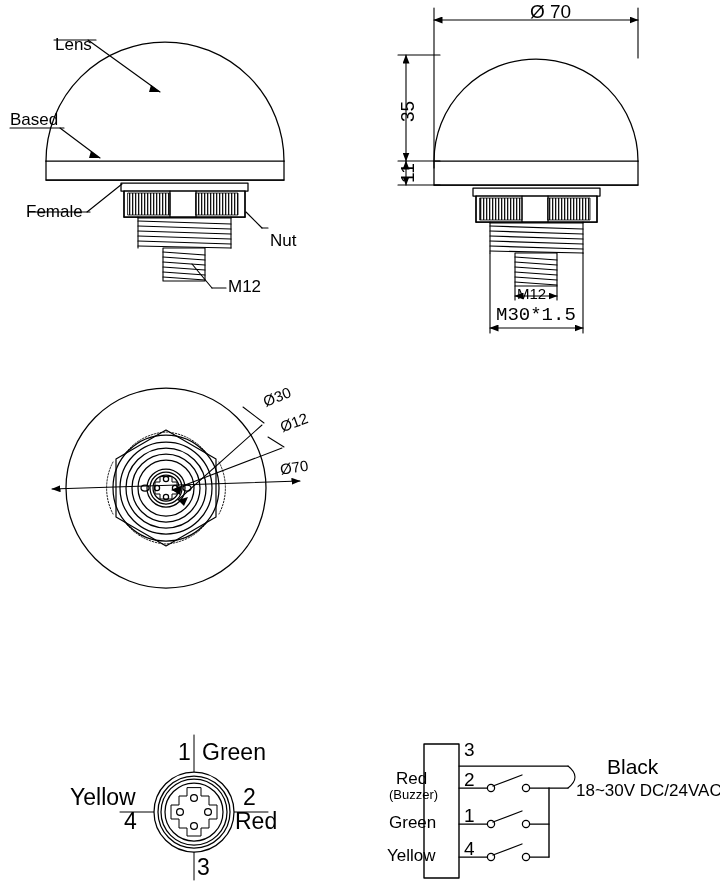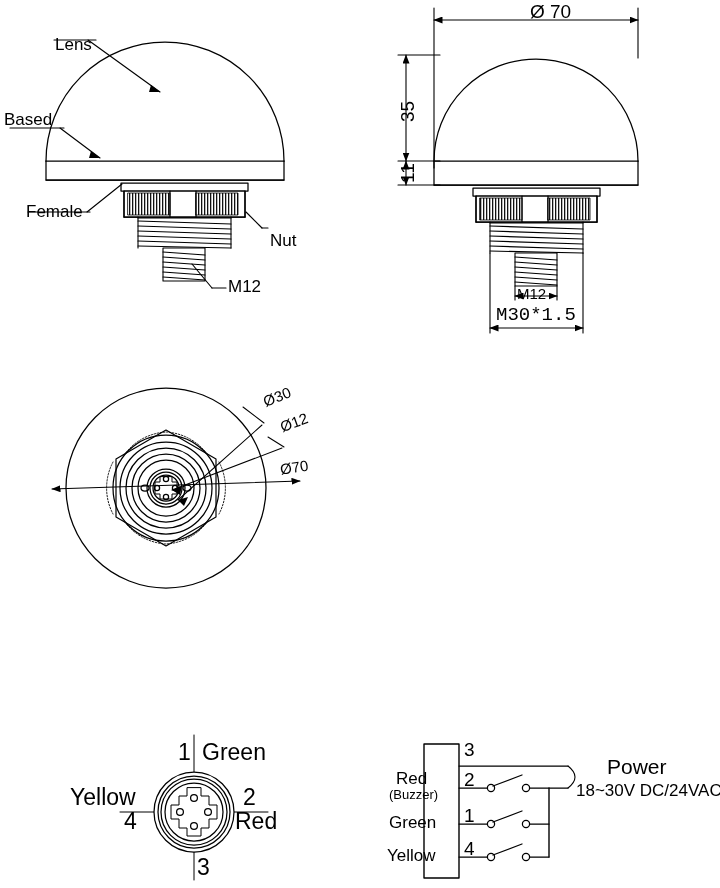--- a/index.html
+++ b/index.html
@@ -302,21 +302,21 @@
 
         <line x1="549" y1="788" x2="549" y2="857" stroke-width="1.4"></line>
 
         <path d="M568 766 Q 582 777 568 788" stroke-width="1.1"></path>
       </g>
 
     </g>
   </svg>
 
   <div class="txt lbl-part" style="left:55px;  top:36px;">Lens</div>
-  <div class="txt lbl-part" style="left:4px;  top:111px;">Based</div>
+  <div class="txt lbl-part" style="left:10px;  top:111px;">Based</div>
   <div class="txt lbl-part" style="left:26px;  top:203px;">Female</div>
   <div class="txt lbl-part" style="left:270px; top:232px;">Nut</div>
   <div class="txt lbl-part" style="left:228px; top:278px;">M12</div>
 
   <div class="txt dim" style="left:530px; top:2px;">Ø 70</div>
   <div class="txt dim rot90" style="left:398px; top:122px;">35</div>
   <div class="txt dim rot90" style="left:398px; top:183px;">11</div>
   <div class="txt dim-sm" style="left:517px; top:286px;">M12</div>
   <div class="txt dim" style="left:496px; top:306px;font-family:Liberation Mono, monospace;">M30*1.5</div>
 
@@ -342,16 +342,16 @@
   <div class="txt wire-lbl" style="left:396px; top:770px;">Red</div>
   <div class="txt wire-sub" style="left:389px; top:788px;">(Buzzer)</div>
   <div class="txt wire-num" style="left:464px; top:770px;">2</div>
 
   <div class="txt wire-lbl" style="left:389px; top:814px;">Green</div>
   <div class="txt wire-num" style="left:464px; top:806px;">1</div>
 
   <div class="txt wire-lbl" style="left:387px; top:847px;">Yellow</div>
   <div class="txt wire-num" style="left:464px; top:839px;">4</div>
 
-  <div class="txt pwr-title" style="left:607px; top:756px;">Power</div>
+  <div class="txt pwr-title" style="left:607px; top:756px;">Black</div>
   <div class="txt pwr-spec" style="left:576px; top:782px;">18~30V DC/24VAC</div>
 
 </div>
 
 </body></html>

